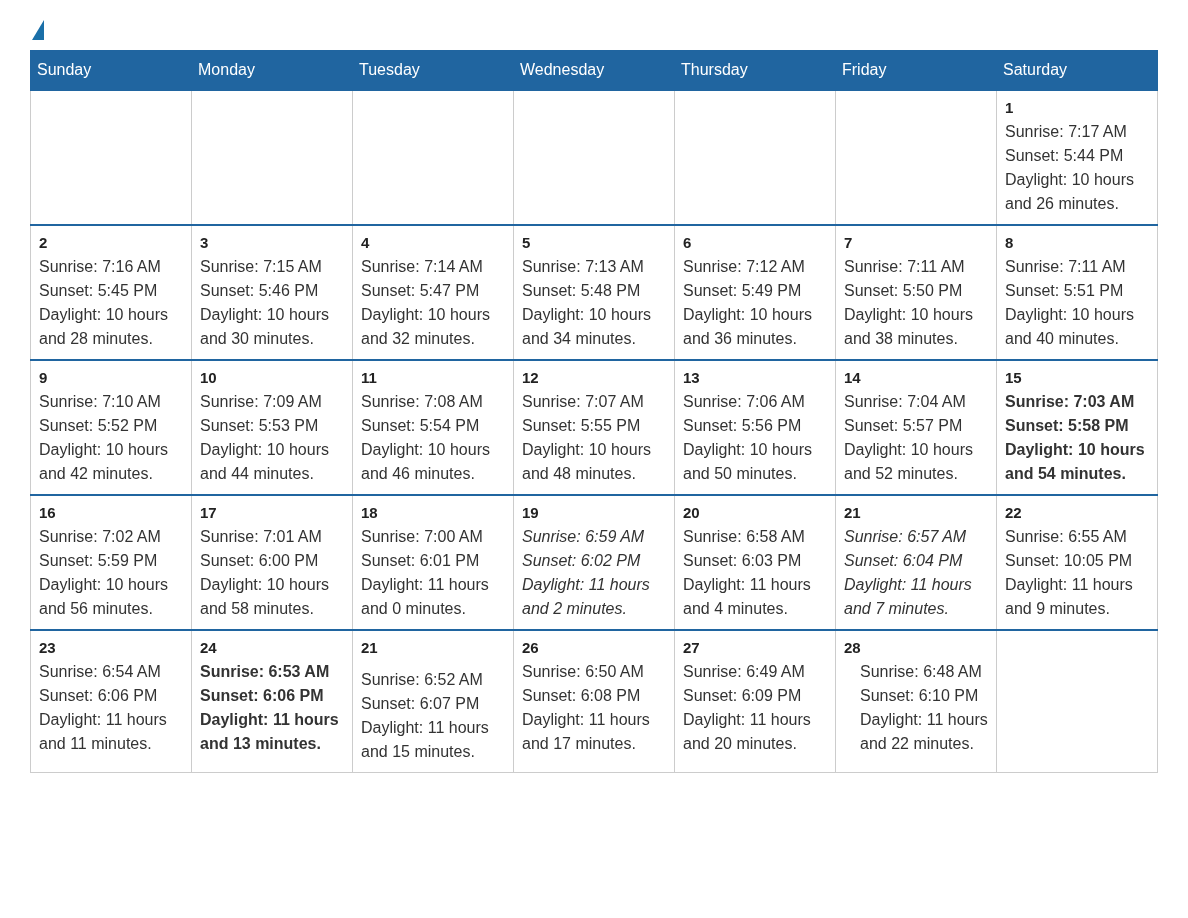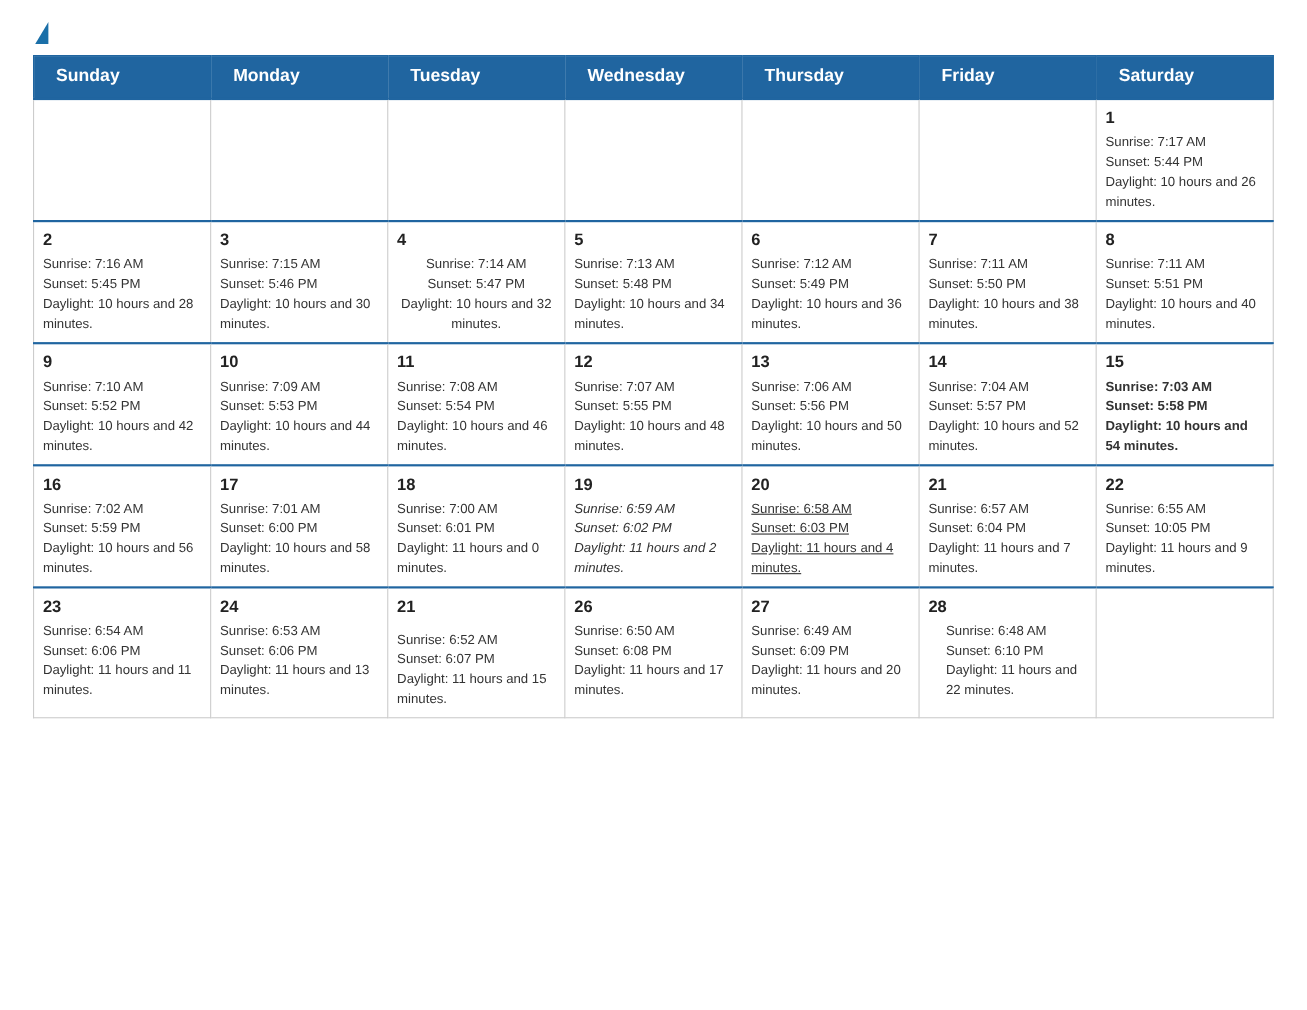--- a/index.html
+++ b/index.html
@@ -59,23 +59,23 @@
       margin-top: 4px;
     }
     .calendar {
       width: 100%;
       border-collapse: collapse;
       margin-top: 10px;
     }
     .calendar th {
       background-color: #2065a0;
       color: #fff;
-      padding: 10px 20px;
+      padding: 10px 6px;
       font-size: 16px;
-      font-weight: bold;
+      font-weight: normal;
       text-align: left;
       border: 1px solid #2065a0;
     }
     .calendar td {
       vertical-align: top;
       padding: 8px 8px;
       border: 1px solid #ccc;
       width: calc(100% / 7);
       min-height: 110px;
       font-size: 12.5px;
@@ -88,21 +88,21 @@
     .calendar tbody tr:not(:first-child) td {
       border-top: 2px solid #2065a0;
     }
     .day-num {
       font-size: 15px;
       font-weight: bold;
       display: block;
       margin-bottom: 4px;
     }
     .day-info {
-      font-size: 12px;
+      font-size: 16px;
       color: #333;
       line-height: 1.5;
     }
     .empty-cell {
       background: #f9f9f9;
     }
     .calendar td.empty-cell {
       border-top: 2px solid #2065a0;
     }
   </style>
@@ -158,21 +158,21 @@
 Daylight: 10 hours and 28 minutes.</div>
         </td>
         <td>
           <span class="day-num">3</span>
           <div class="day-info" style="white-space: pre-line;">Sunrise: 7:15 AM
 Sunset: 5:46 PM
 Daylight: 10 hours and 30 minutes.</div>
         </td>
         <td>
           <span class="day-num">4</span>
-          <div class="day-info" style="white-space: pre-line; text-align: center;">Sunrise: 7:14 AM
+          <div class="day-info" style="white-space: pre-line;">Sunrise: 7:14 AM
 Sunset: 5:47 PM
 Daylight: 10 hours and 32 minutes.</div>
         </td>
         <td>
           <span class="day-num">5</span>
           <div class="day-info" style="white-space: pre-line;">Sunrise: 7:13 AM
 Sunset: 5:48 PM
 Daylight: 10 hours and 34 minutes.</div>
         </td>
         <td>
@@ -258,47 +258,47 @@
 Daylight: 11 hours and 0 minutes.</div>
         </td>
         <td>
           <span class="day-num">19</span>
           <div class="day-info" style="white-space: pre-line; font-style: italic;">Sunrise: 6:59 AM
 Sunset: 6:02 PM
 Daylight: 11 hours and 2 minutes.</div>
         </td>
         <td>
           <span class="day-num">20</span>
-          <div class="day-info" style="white-space: pre-line; text-decoration: underline;">Sunrise: 6:58 AM
+          <div class="day-info" style="white-space: pre-line;">Sunrise: 6:58 AM
 Sunset: 6:03 PM
 Daylight: 11 hours and 4 minutes.</div>
         </td>
         <td>
           <span class="day-num">21</span>
-          <div class="day-info" style="white-space: pre-line;">Sunrise: 6:57 AM
+          <div class="day-info" style="white-space: pre-line; font-style: italic;">Sunrise: 6:57 AM
 Sunset: 6:04 PM
 Daylight: 11 hours and 7 minutes.</div>
         </td>
         <td>
           <span class="day-num">22</span>
           <div class="day-info" style="white-space: pre-line;">Sunrise: 6:55 AM
 Sunset: 10:05 PM
 Daylight: 11 hours and 9 minutes.</div>
         </td>
       </tr>
       <tr>
         <td>
           <span class="day-num">23</span>
           <div class="day-info" style="white-space: pre-line;">Sunrise: 6:54 AM
 Sunset: 6:06 PM
 Daylight: 11 hours and 11 minutes.</div>
         </td>
         <td>
           <span class="day-num">24</span>
-          <div class="day-info" style="white-space: pre-line;">Sunrise: 6:53 AM
+          <div class="day-info" style="white-space: pre-line; font-weight: bold;">Sunrise: 6:53 AM
 Sunset: 6:06 PM
 Daylight: 11 hours and 13 minutes.</div>
         </td>
         <td>
           <span class="day-num">21</span>
           <div class="day-info" style="white-space: pre-line; margin-top: 12px;">Sunrise: 6:52 AM
 Sunset: 6:07 PM
 Daylight: 11 hours and 15 minutes.</div>
         </td>
         <td>

